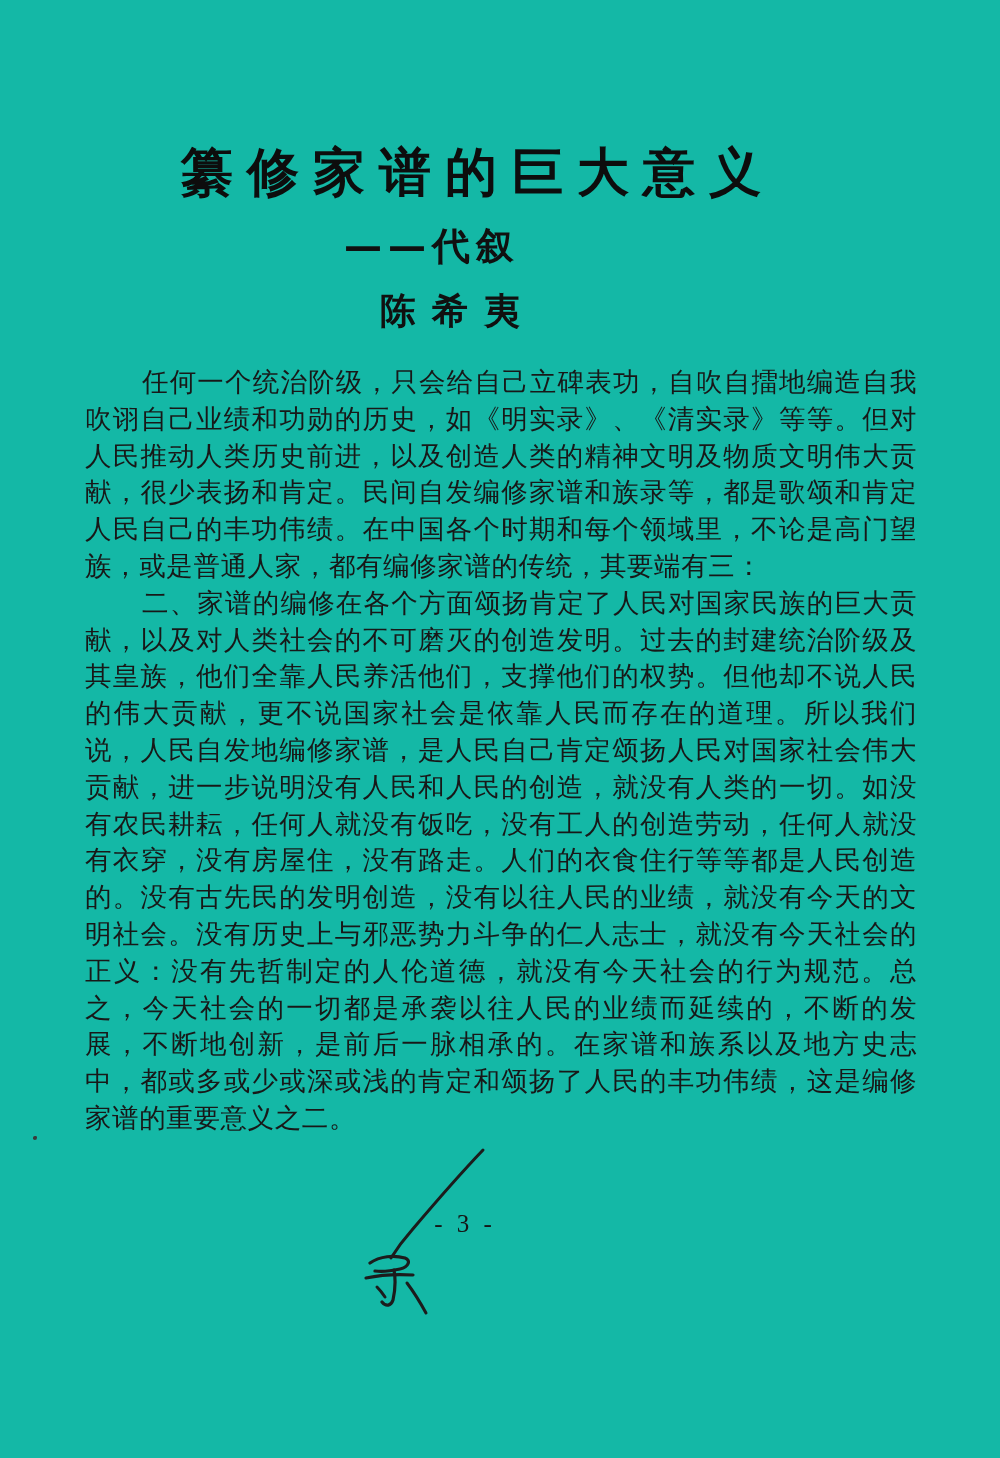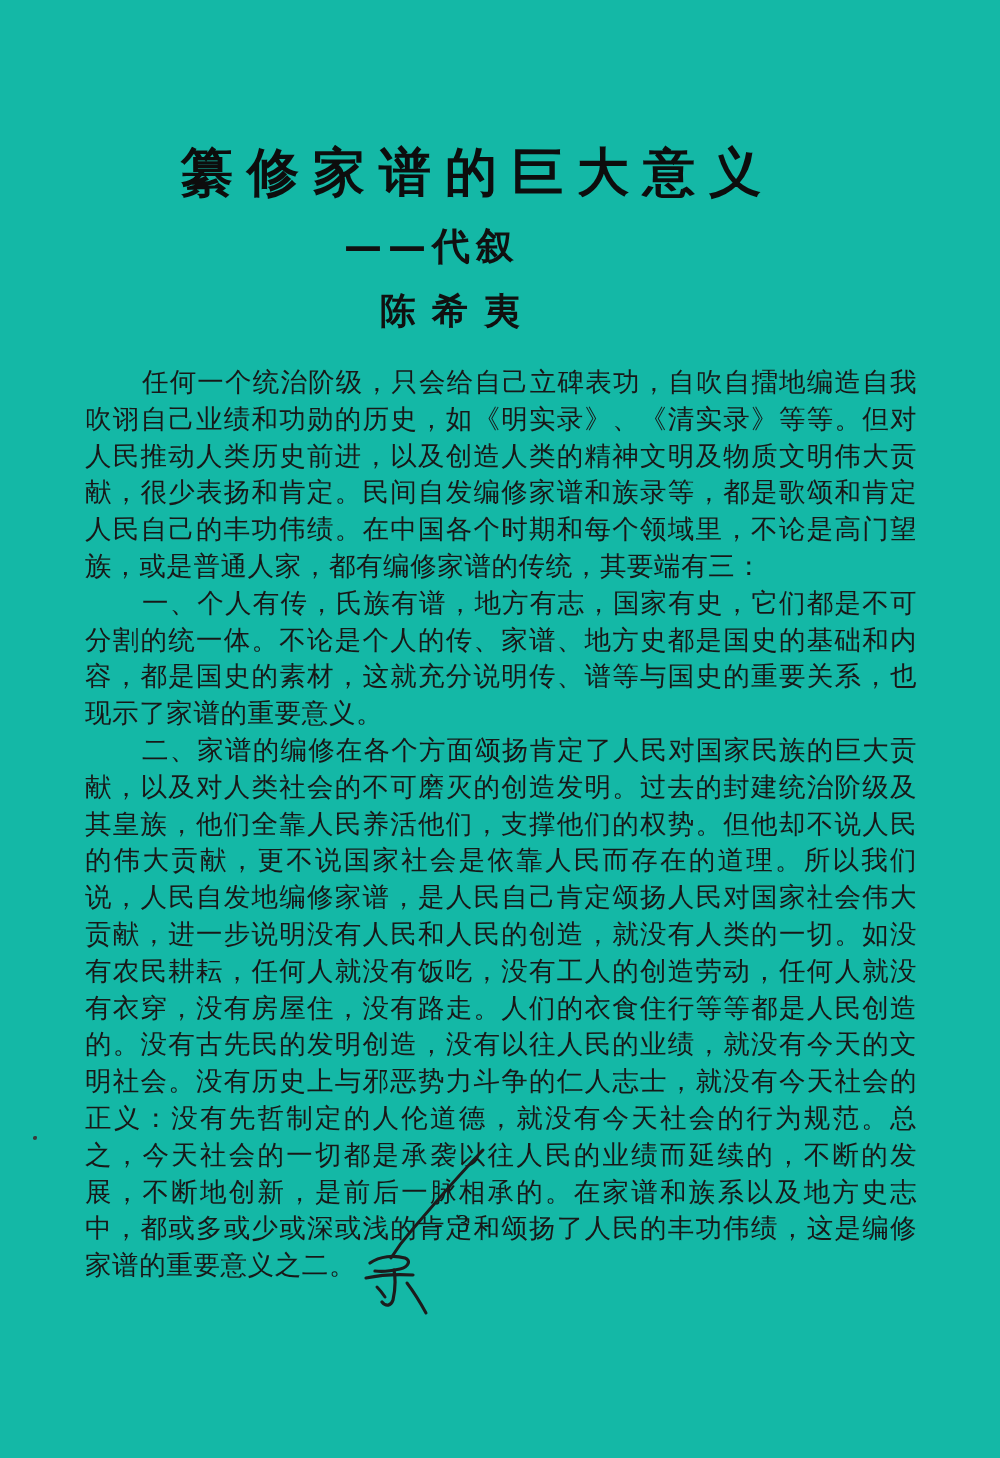--- a/index.html
+++ b/index.html
@@ -99,21 +99,20 @@
 <div class="page">
 
   <div class="title">纂修家谱的巨大意义</div>
 
   <div class="subtitle">——代叙</div>
 
   <div class="author">陈希夷</div>
 
   <div class="body-text">
     <p>任何一个统治阶级，只会给自己立碑表功，自吹自擂地编造自我吹诩自己业绩和功勋的历史，如《明实录》、《清实录》等等。但对人民推动人类历史前进，以及创造人类的精神文明及物质文明伟大贡献，很少表扬和肯定。民间自发编修家谱和族录等，都是歌颂和肯定人民自己的丰功伟绩。在中国各个时期和每个领域里，不论是高门望族，或是普通人家，都有编修家谱的传统，其要端有三：</p>
-    <p>一、个人有传，氏族有谱，地方有志，国家有史，它们都是不可分割的统一体。不论是个人的传、家谱、地方史都是国史的基础和内容，都是国史的素材，这就充分说明传、谱等与国史的重要关系，也现示了家谱的重要意义。</p>
     <p>二、家谱的编修在各个方面颂扬肯定了人民对国家民族的巨大贡献，以及对人类社会的不可磨灭的创造发明。过去的封建统治阶级及其皇族，他们全靠人民养活他们，支撑他们的权势。但他却不说人民的伟大贡献，更不说国家社会是依靠人民而存在的道理。所以我们说，人民自发地编修家谱，是人民自己肯定颂扬人民对国家社会伟大贡献，进一步说明没有人民和人民的创造，就没有人类的一切。如没有农民耕耘，任何人就没有饭吃，没有工人的创造劳动，任何人就没有衣穿，没有房屋住，没有路走。人们的衣食住行等等都是人民创造的。没有古先民的发明创造，没有以往人民的业绩，就没有今天的文明社会。没有历史上与邪恶势力斗争的仁人志士，就没有今天社会的正义：没有先哲制定的人伦道德，就没有今天社会的行为规范。总之，今天社会的一切都是承袭以往人民的业绩而延续的，不断的发展，不断地创新，是前后一脉相承的。在家谱和族系以及地方史志中，都或多或少或深或浅的肯定和颂扬了人民的丰功伟绩，这是编修家谱的重要意义之二。</p>
   </div>
 
   <div class="page-number">- 3 -</div>
 
   <div class="handwriting">
     <span class="hidden-label">录</span>
     <svg viewBox="0 0 170 210" xmlns="http://www.w3.org/2000/svg">
       <g fill="none" stroke="#1c1c1c" stroke-linecap="round" stroke-linejoin="round">
 

